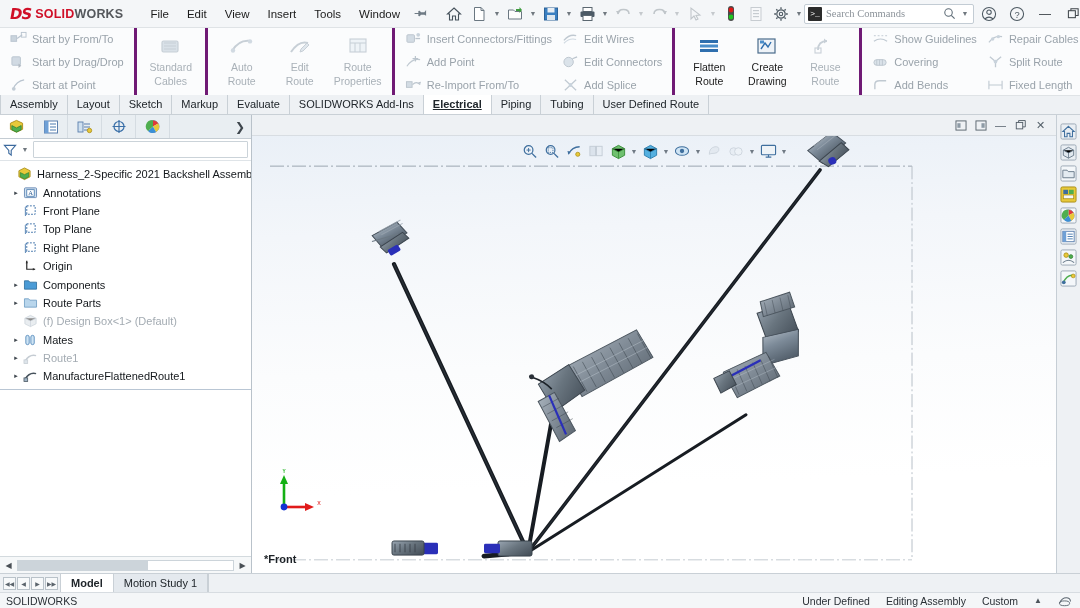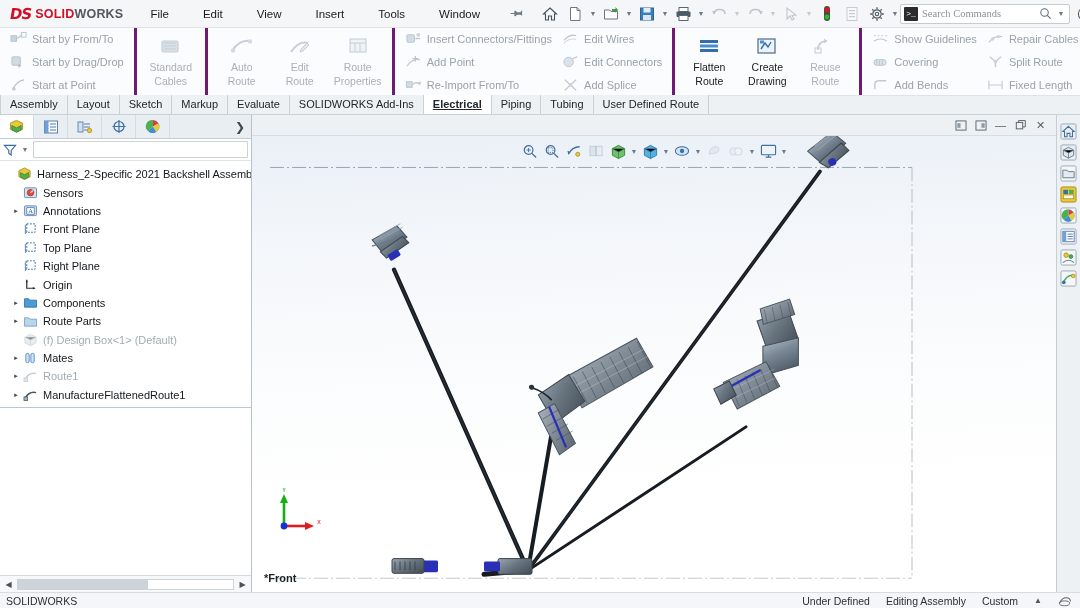--- a/index.html
+++ b/index.html
@@ -24,21 +24,21 @@
   .logo { display: flex; align-items: center; gap: 4px; padding: 0 10px 0 6px; }
   .logo-mark {
     font-size: 15px; color: #d01028; font-weight: bold;
     font-family: "DejaVu Sans", sans-serif;
     transform: skewX(-10deg); letter-spacing: -1px;
   }
   .logo-text { font-size: 12.5px; font-weight: bold; letter-spacing: .2px; }
   .logo-text .b { color: #d01028; }
   .logo-text .g { color: #55585c; }
 
-  .menubar { display: flex; align-items: center; gap: 16px; margin-left: 8px; }
+  .menubar { display: flex; align-items: center; gap: 0; margin-left: 8px; }
   .menuitem {
     padding: 5px 9px; font-size: 11.5px; color: #1b1b1b; cursor: default;
     border-radius: 2px; white-space: nowrap;
   }
   .pin-icon { margin-left: 6px; color: #6f7b85; font-size: 13px; transform: rotate(45deg); display:inline-block;}
 
   .tb-icons { display: flex; align-items: center; gap: 1px; margin-left: 14px; }
   .tbi {
     width: 24px; height: 22px; display: flex; align-items: center; justify-content: center;
     border-radius: 2px; cursor: default;
@@ -733,31 +733,20 @@
           <span class="ticon">
             <svg width="15" height="14" viewBox="0 0 16 15">
                 <path d="M8 1 L14 4 L14 10.5 L8 13.5 L2 10.5 L2 4 Z" fill="#e8c93a" stroke="#a88c16" stroke-width=".9"></path>
                 <path d="M3.5 6 L8 8.2 L12.5 6 L12.5 10.5 L8 12.8 L3.5 10.5 Z" fill="#4fae4f" stroke="#2f7f2f" stroke-width=".7"></path>
               </svg>
           </span>
           <span>Harness_2-Specific 2021 Backshell Assembly  (Manu</span>
         </div>
 
 
-        <div class="trow" style="padding-left:10px">
-          <span class="twist"></span>
-          <span class="ticon">
-            <svg width="15" height="13" viewBox="0 0 16 14">
-                <rect x="1.5" y="2" width="13" height="10.5" rx="1" fill="#cfe0ef" stroke="#5b7fae" stroke-width=".9"></rect>
-                <circle cx="8" cy="7.2" r="3.4" fill="#e84b3a" stroke="#a8271a" stroke-width=".8"></circle>
-                <path d="M8 7.2 L10.5 5" stroke="#fff" stroke-width="1.1"></path>
-              </svg>
-          </span>
-          <span>Sensors</span>
-        </div>
 
         <div class="trow" style="padding-left:10px">
           <span class="twist">▸</span>
           <span class="ticon">
             <svg width="15" height="13" viewBox="0 0 16 14">
                 <rect x="1.5" y="2" width="13" height="10.5" rx="1" fill="#cfe0ef" stroke="#5b7fae" stroke-width=".9"></rect>
                 <rect x="4" y="4" width="8" height="7" fill="#fff" stroke="#3a6fa8" stroke-width=".8"></rect>
                 <text x="8" y="10" font-size="7" text-anchor="middle" fill="#2b5c95" font-family="Liberation Serif">A</text>
               </svg>
           </span>
@@ -1186,20 +1175,31 @@
         <svg width="17" height="17" viewBox="0 0 18 18">
             <rect x="1" y="1" width="16" height="16" rx="1.5" fill="#f4f7fa" stroke="#9aa7b4" stroke-width="1"></rect>
             <path d="M3 14 Q8 4 15 6" fill="none" stroke="#4fae4f" stroke-width="1.6"></path>
             <circle cx="4" cy="13" r="2" fill="#3f6f9e"></circle>
             <circle cx="14" cy="6.3" r="2" fill="#e8c93a" stroke="#a88c16" stroke-width=".7"></circle>
           </svg>
       </div>
     </div>
   </div>
 
+  <div class="bottomtabs">
+    <div class="navarrows">
+      <div class="navarrow">◀◀</div>
+      <div class="navarrow">◀</div>
+      <div class="navarrow">▶</div>
+      <div class="navarrow">▶▶</div>
+    </div>
+    <div class="btab active">Model</div>
+    <div class="btab">Motion Study 1</div>
+    <div class="btab-rest"></div>
+  </div>
 
   <div class="statusbar">
     <span class="sb-left">SOLIDWORKS</span>
     <div class="sb-right">
       <span class="sb-cell">Under Defined</span>
       <span class="sb-cell">Editing Assembly</span>
       <span class="sb-cell">Custom</span>
       <span class="sb-up">▲</span>
       <span>
         <svg width="14" height="12" viewBox="0 0 15 13">

